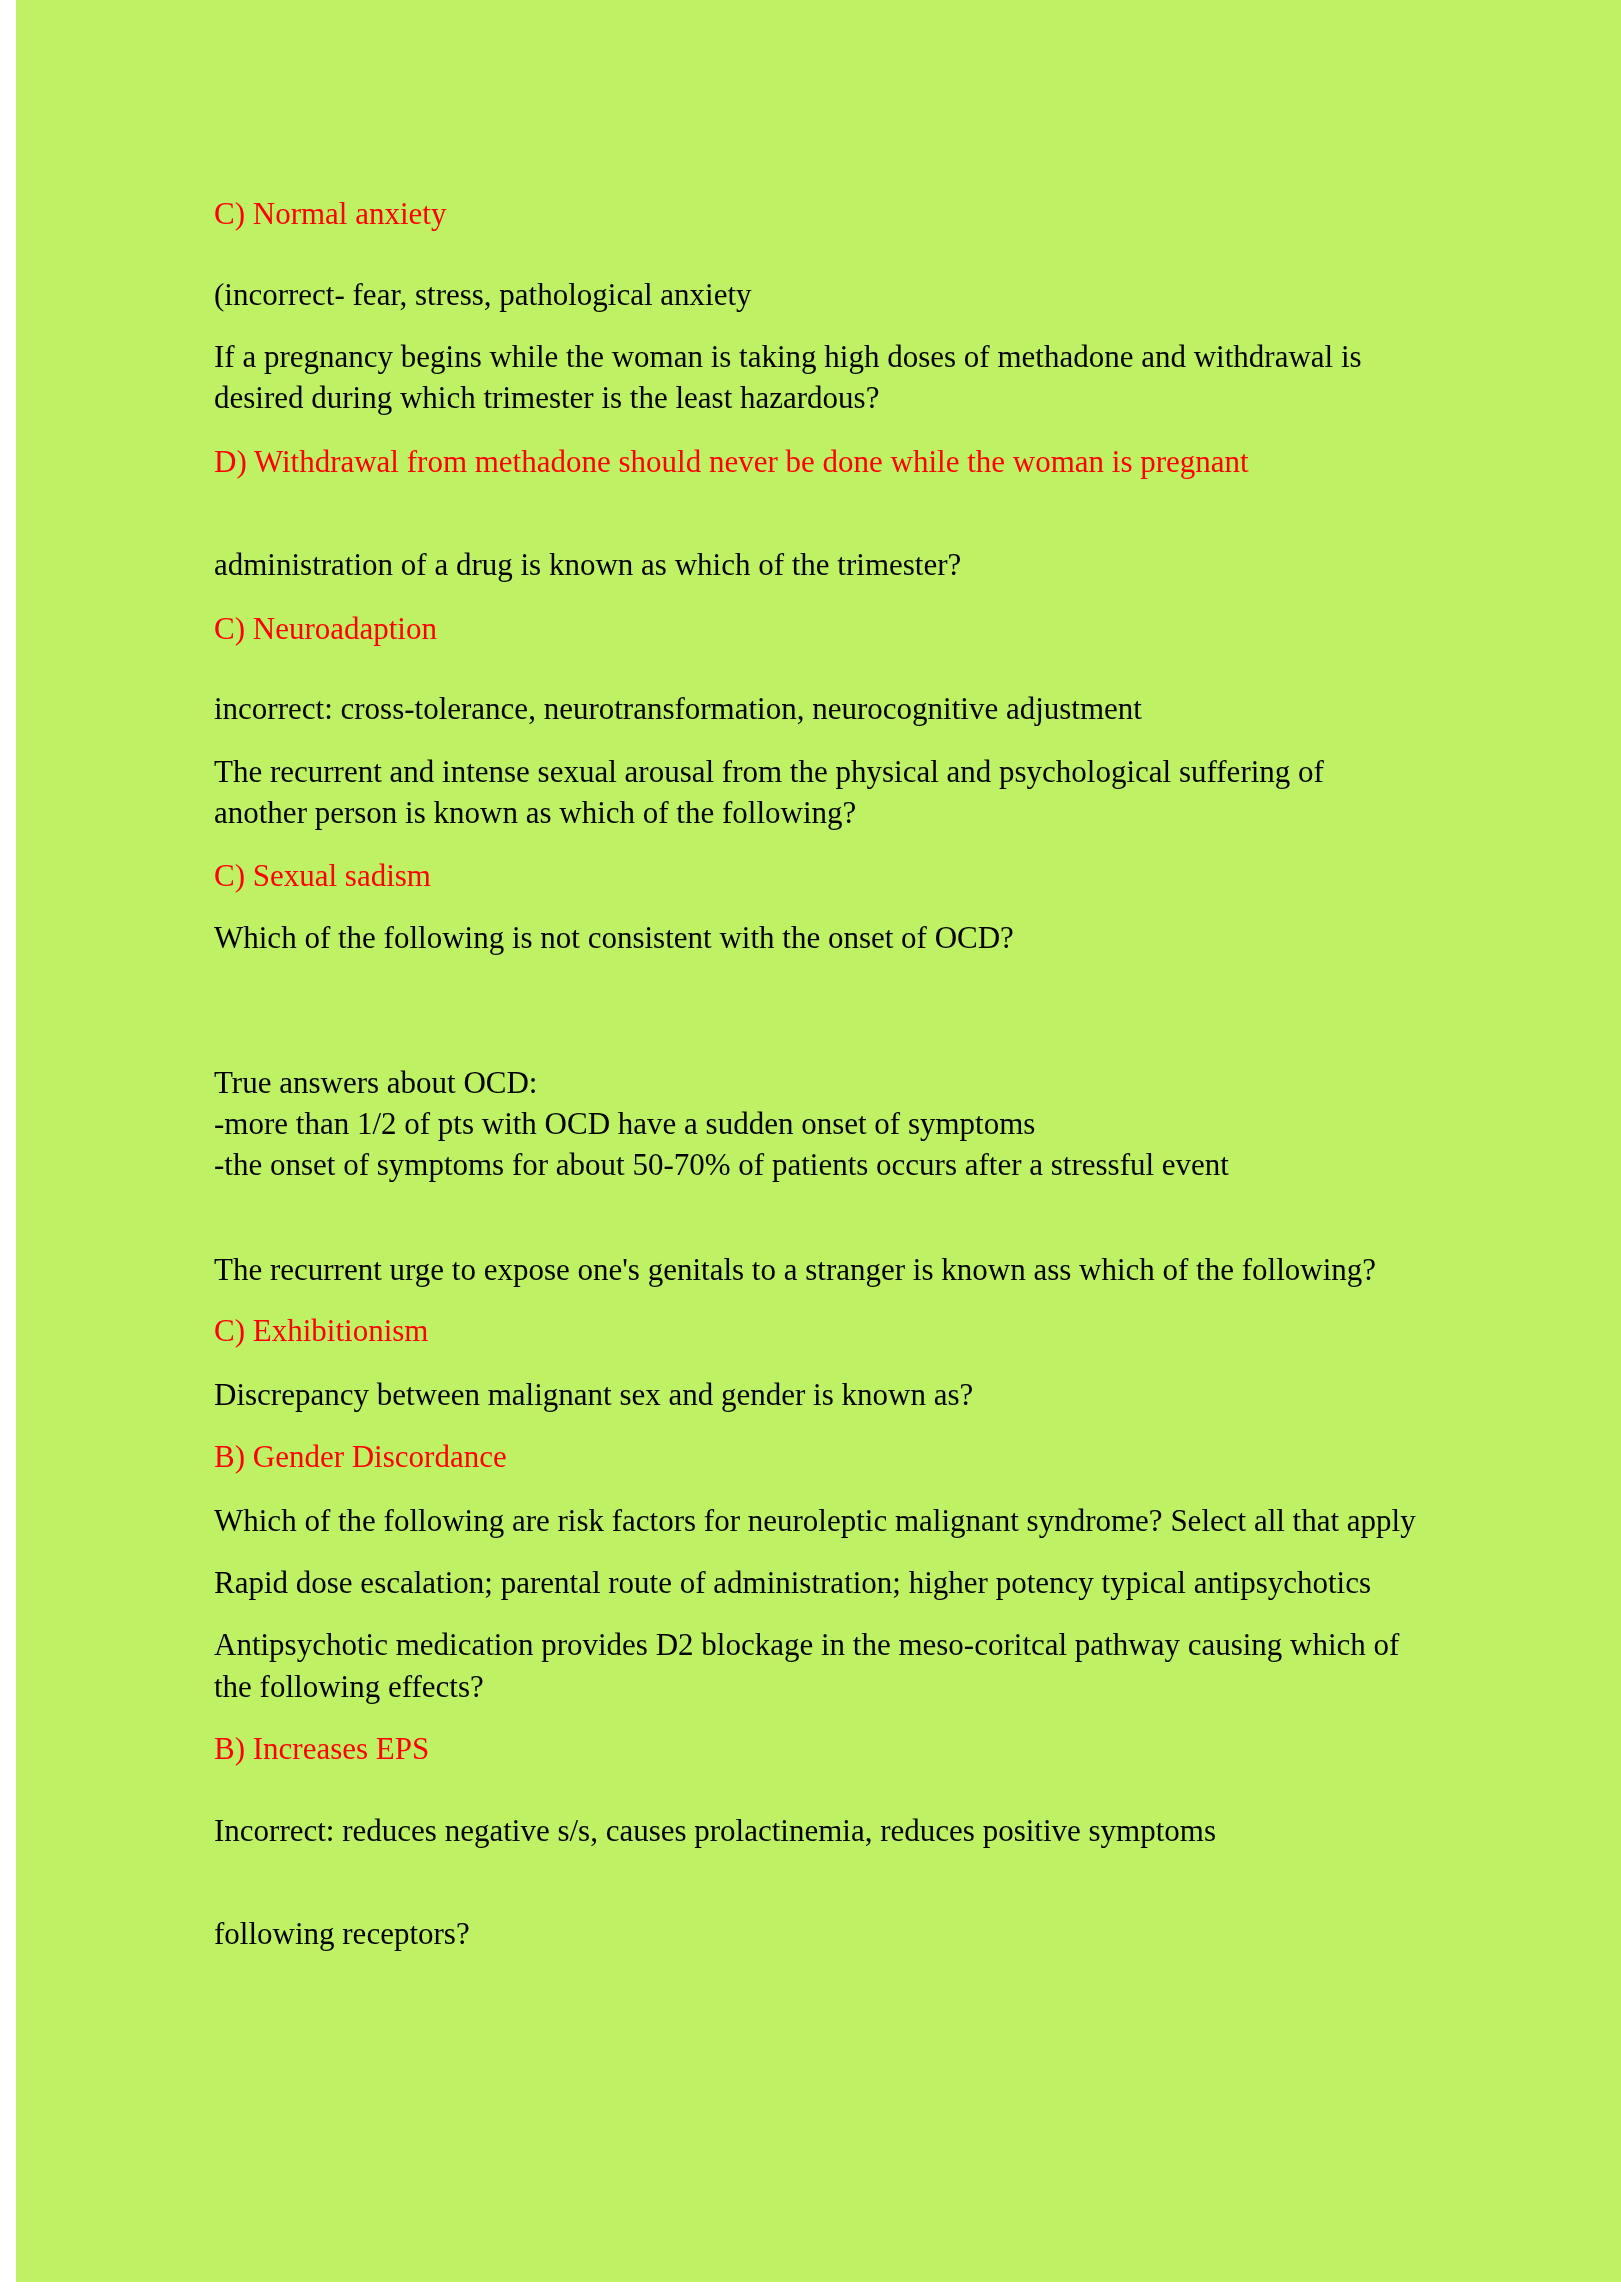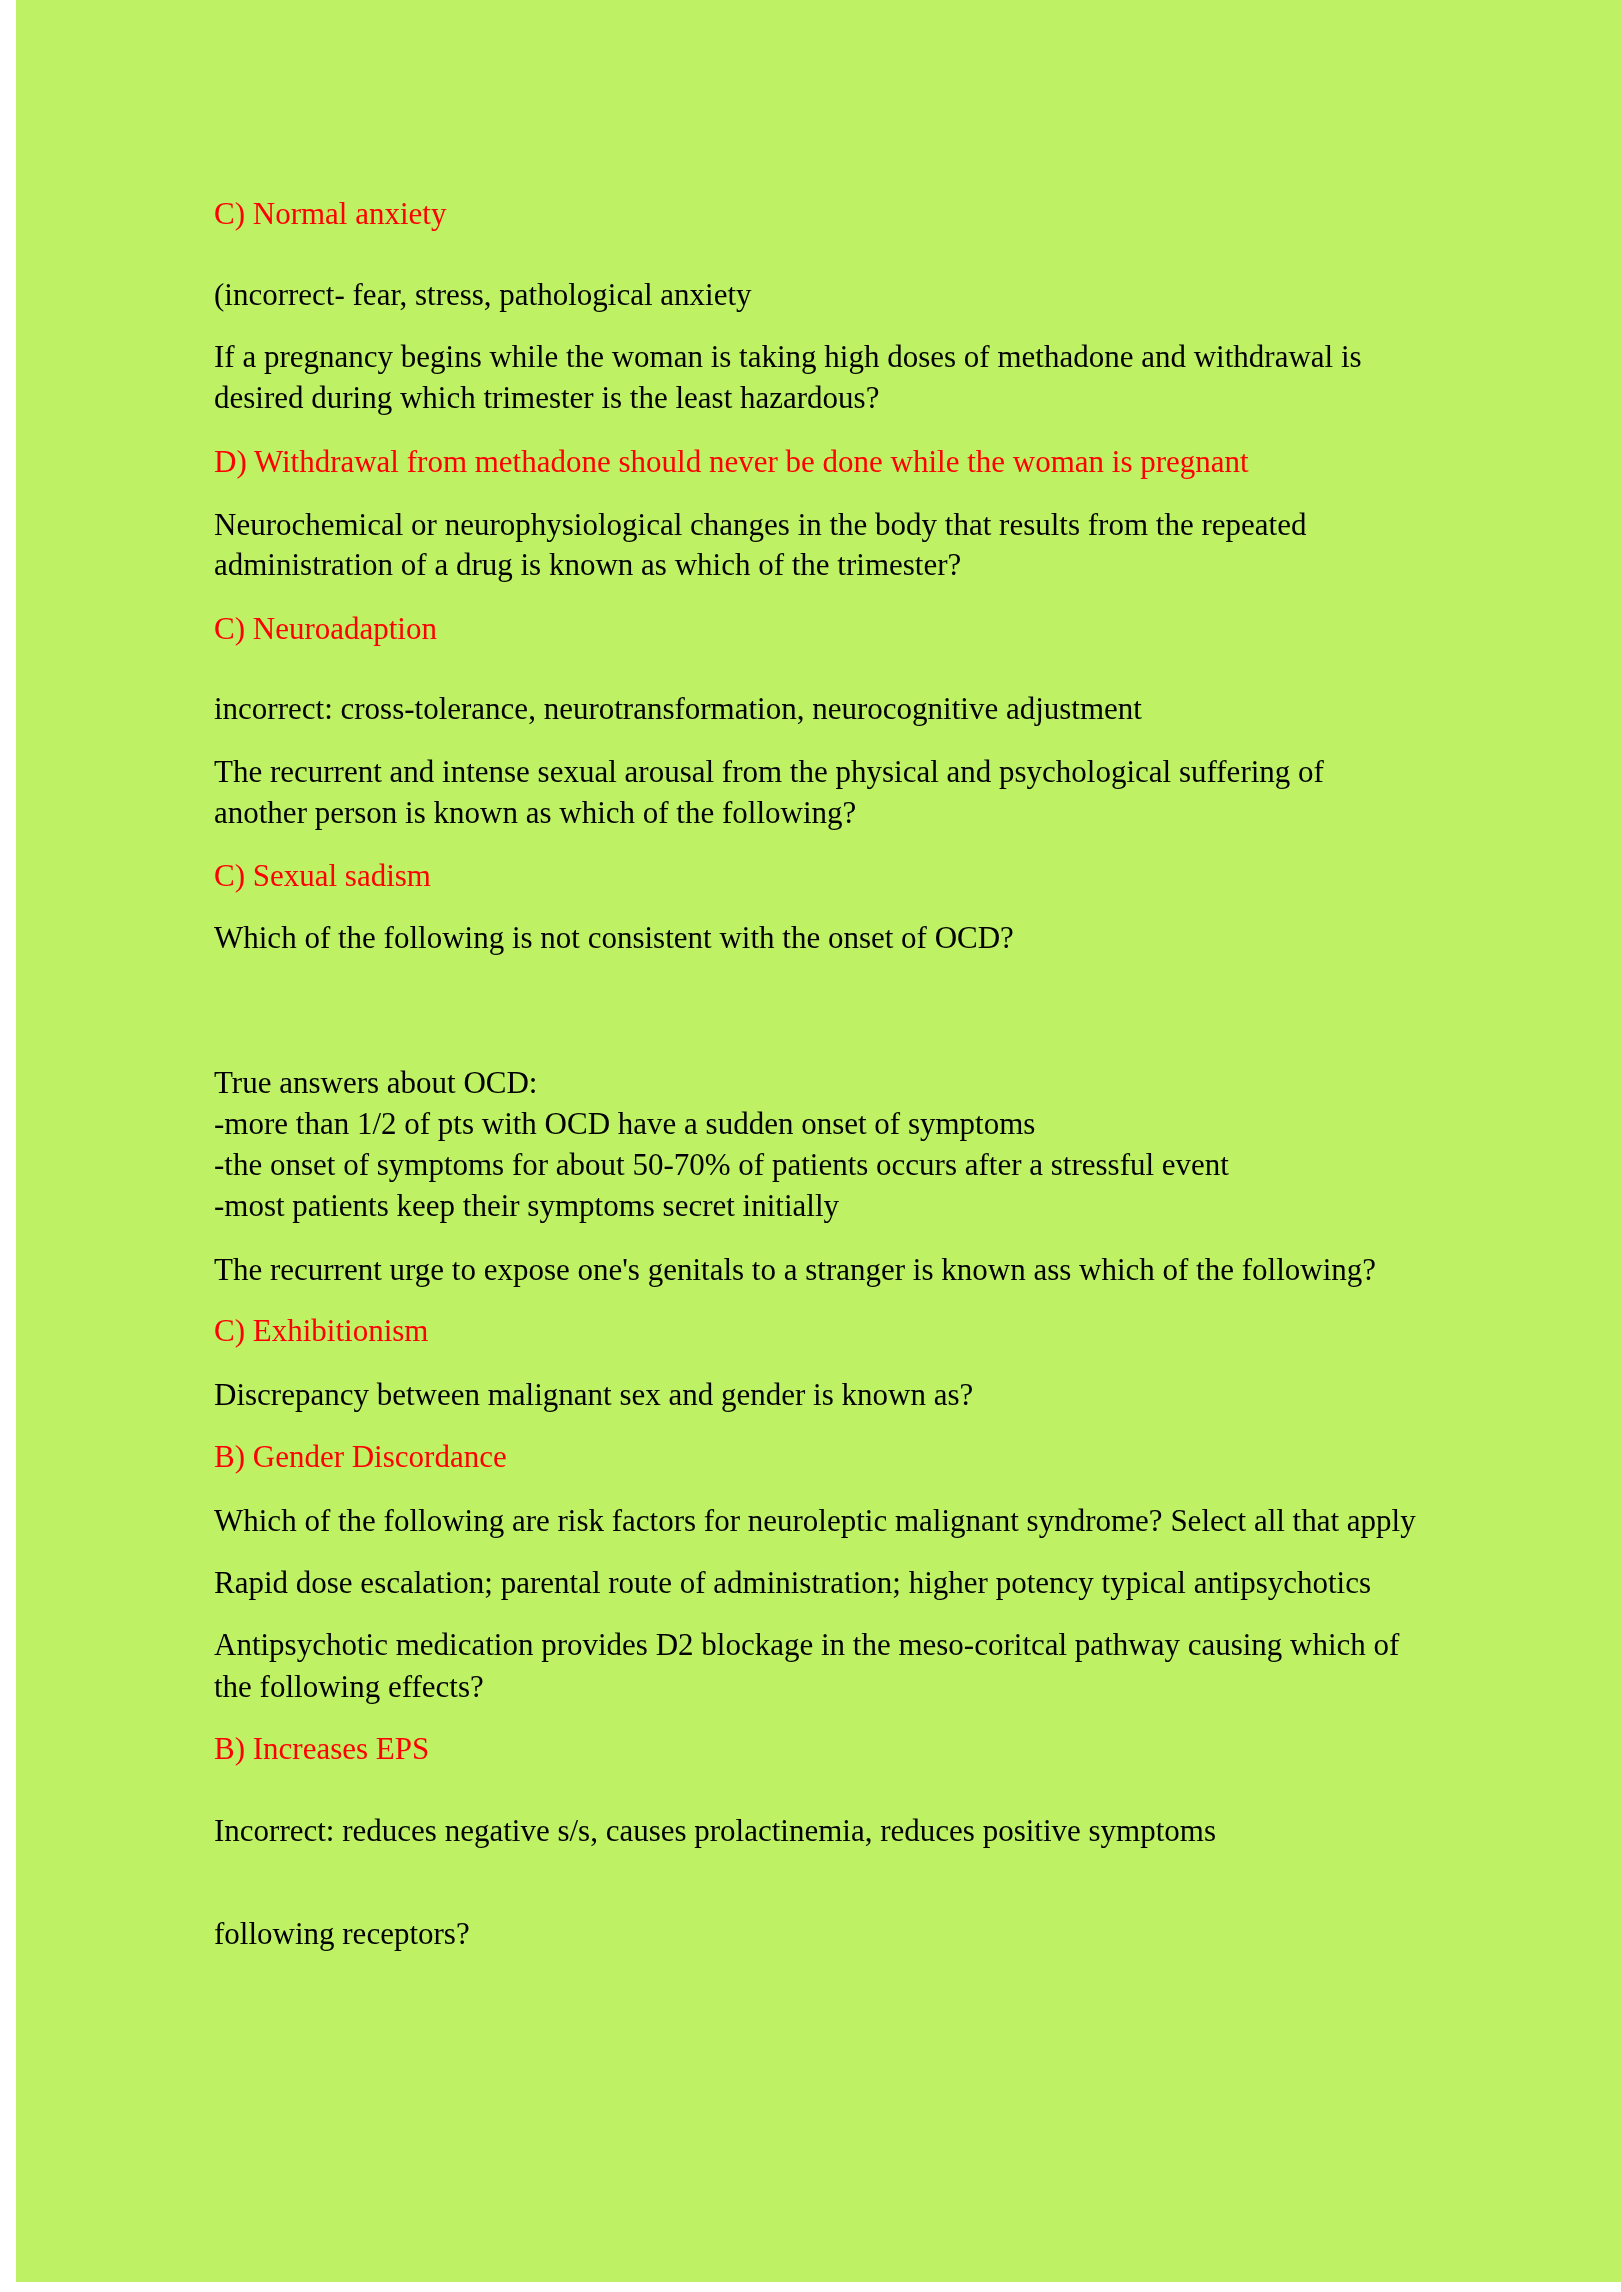--- a/index.html
+++ b/index.html
@@ -23,39 +23,37 @@
 <div class="page">
   <div class="line answer" style="top:193px">C) Normal anxiety</div>
 
   <div class="line" style="top:274px">(incorrect- fear, stress, pathological anxiety</div>
 
   <div class="line" style="top:336px">If a pregnancy begins while the woman is taking high doses of methadone and withdrawal is</div>
   <div class="line" style="top:377px">desired during which trimester is the least hazardous?</div>
 
   <div class="line answer" style="top:441px">D) Withdrawal from methadone should never be done while the woman is pregnant</div>
 
-  <div class="line" style="top:504px">Neurochemical or neurophysiological changes in the body that results from the repeated</div>
   <div class="line" style="top:544px">administration of a drug is known as which of the trimester?</div>
 
   <div class="line answer" style="top:608px">C) Neuroadaption</div>
 
   <div class="line" style="top:688px">incorrect: cross-tolerance, neurotransformation, neurocognitive adjustment</div>
 
   <div class="line" style="top:751px">The recurrent and intense sexual arousal from the physical and psychological suffering of</div>
   <div class="line" style="top:792px">another person is known as which of the following?</div>
 
   <div class="line answer" style="top:855px">C) Sexual sadism</div>
 
   <div class="line" style="top:917px">Which of the following is not consistent with the onset of OCD?</div>
 
 
   <div class="line" style="top:1062px">True answers about OCD:</div>
   <div class="line" style="top:1103px">-more than 1/2 of pts with OCD have a sudden onset of symptoms</div>
   <div class="line" style="top:1144px">-the onset of symptoms for about 50-70% of patients occurs after a stressful event</div>
-  <div class="line" style="top:1185px">-most patients keep their symptoms secret initially</div>
 
   <div class="line" style="top:1249px">The recurrent urge to expose one's genitals to a stranger is known ass which of the following?</div>
 
   <div class="line answer" style="top:1310px">C) Exhibitionism</div>
 
   <div class="line" style="top:1374px">Discrepancy between malignant sex and gender is known as?</div>
 
   <div class="line answer" style="top:1436px">B) Gender Discordance</div>
 
   <div class="line" style="top:1500px">Which of the following are risk factors for neuroleptic malignant syndrome? Select all that apply</div>

